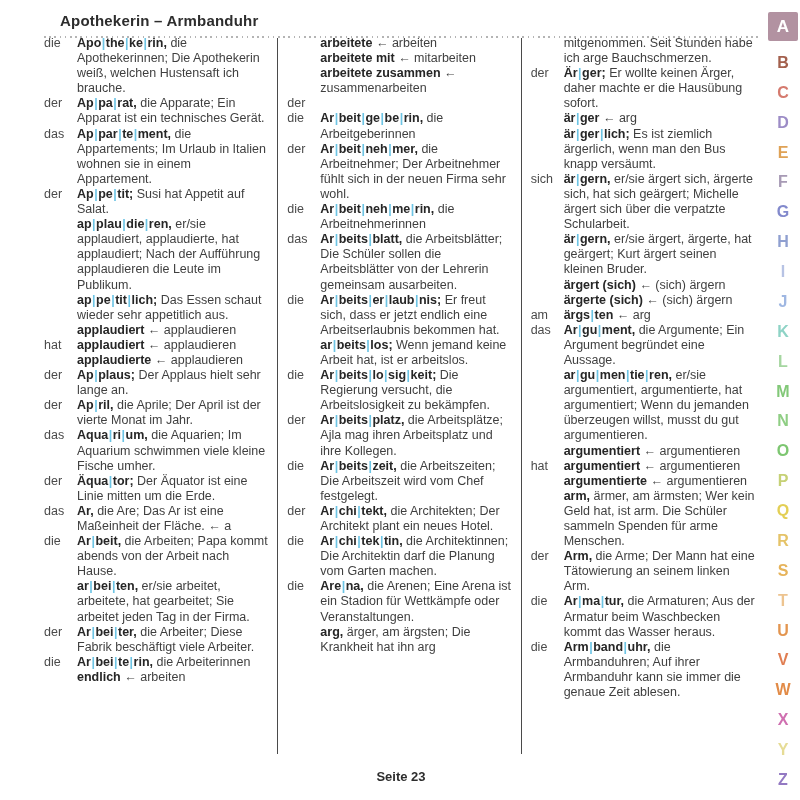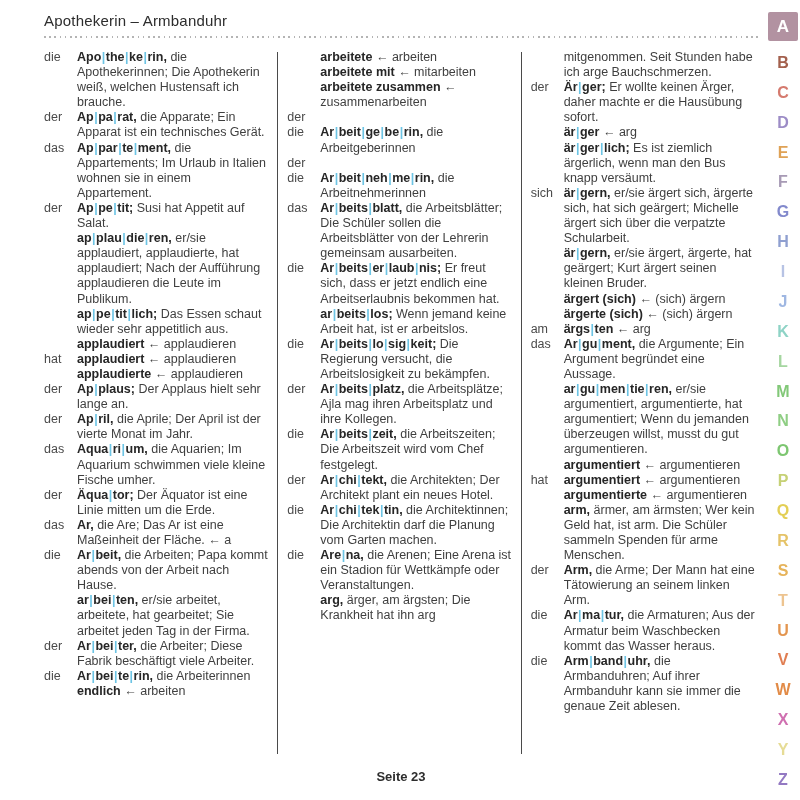--- a/index.html
+++ b/index.html
@@ -2,24 +2,24 @@
 <html><head>
 <meta charset="utf-8">
 <style>
   html,body{margin:0;padding:0;}
   body{
     width:800px;height:800px;background:#ffffff;
     font-family:"Liberation Sans",sans-serif;color:#3f3f3f;
     position:relative;overflow:hidden;
   }
   .header{position:absolute;left:44px;top:12px;width:716px;}
-  .title{font-size:15px;font-weight:normal;color:#2d2d2d;letter-spacing:.2px;}
+  .title{font-size:15px;font-weight:bold;color:#2d2d2d;letter-spacing:.2px;margin-left:16px;}
   .dotted{margin-top:7px;height:2px;
     background-image:repeating-linear-gradient(90deg,#b4b4b4 0 1.6px,transparent 1.6px 5.2px);}
-  .content{position:absolute;left:44px;top:50px;width:716px;bottom:44px;display:flex;}
+  .content{position:absolute;left:44px;top:36px;width:716px;bottom:44px;display:flex;}
   .col{flex:1;padding-right:5px;overflow:hidden;}
   .vrule{width:1px;background:#4a4a4a;margin:2px 9px 2px 4px;}
   .entry{display:flex;font-size:12.5px;line-height:15.1px;}
   .article{flex:0 0 33px;color:#4a4a4a;}
   .body{flex:1;}
   .head{color:#262626;font-weight:bold;}
   .sep{color:#6cc4e4;font-weight:bold;padding:0 .5px;}
   .footer{position:absolute;bottom:16px;left:44px;width:714px;text-align:center;
     font-weight:bold;font-size:13px;color:#2d2d2d;}
   .alphabet{position:absolute;right:2px;top:12px;bottom:12px;width:30px;
@@ -134,20 +134,21 @@
       </div>
       <div class="entry">
         <span class="article">der</span>
       </div>
       <div class="entry">
         <span class="article">die</span>
         <span class="body"><b class="head">Ar<span class="sep" style="color: rgb(108, 196, 228);">|</span>beit<span class="sep" style="color: rgb(108, 196, 228);">|</span>ge<span class="sep" style="color: rgb(108, 196, 228);">|</span>be<span class="sep" style="color: rgb(108, 196, 228);">|</span>rin,</b> die Arbeitgeberinnen</span>
       </div>
       <div class="entry">
         <span class="article">der</span>
+        <span class="body"><b class="head">Ar<span class="sep" style="color: rgb(108, 196, 228);">|</span>beit<span class="sep" style="color: rgb(108, 196, 228);">|</span>neh<span class="sep" style="color: rgb(108, 196, 228);">|</span>mer,</b> die Arbeitnehmer; Der Arbeitnehmer fühlt sich in der neuen Firma sehr wohl.</span>
       </div>
       <div class="entry">
         <span class="article">die</span>
         <span class="body"><b class="head">Ar<span class="sep" style="color: rgb(108, 196, 228);">|</span>beit<span class="sep" style="color: rgb(108, 196, 228);">|</span>neh<span class="sep" style="color: rgb(108, 196, 228);">|</span>me<span class="sep" style="color: rgb(108, 196, 228);">|</span>rin,</b> die Arbeitnehmerinnen</span>
       </div>
       <div class="entry">
         <span class="article">das</span>
         <span class="body"><b class="head">Ar<span class="sep" style="color: rgb(108, 196, 228);">|</span>beits<span class="sep" style="color: rgb(108, 196, 228);">|</span>blatt,</b> die Arbeitsblätter; Die Schüler sollen die Arbeitsblätter von der Lehrerin gemeinsam ausarbeiten.</span>
       </div>
       <div class="entry">

